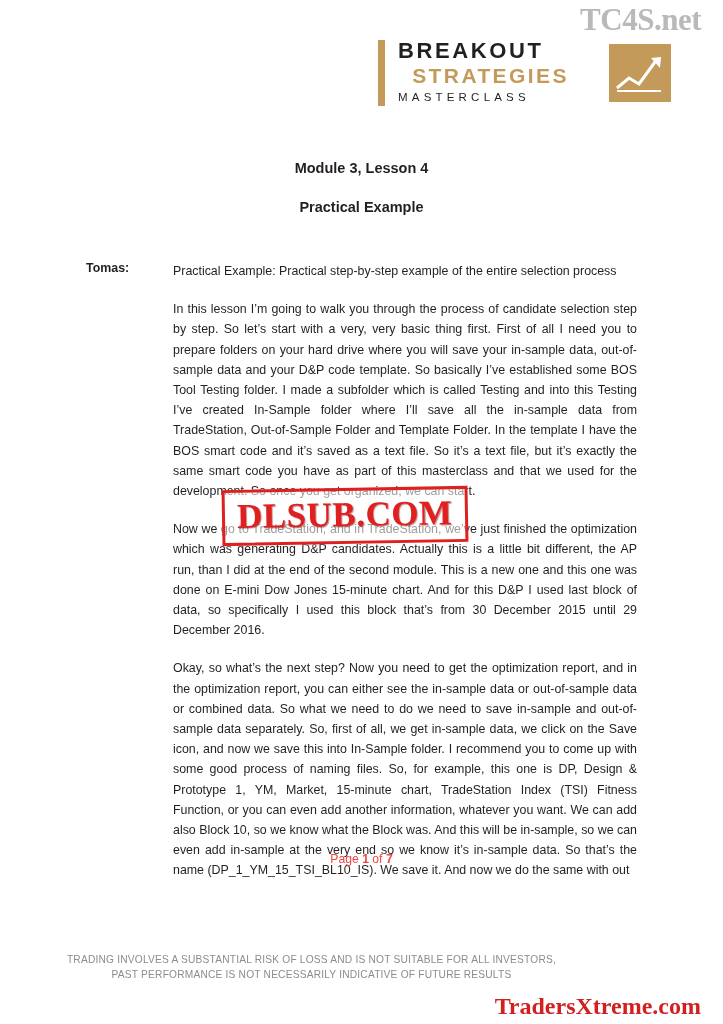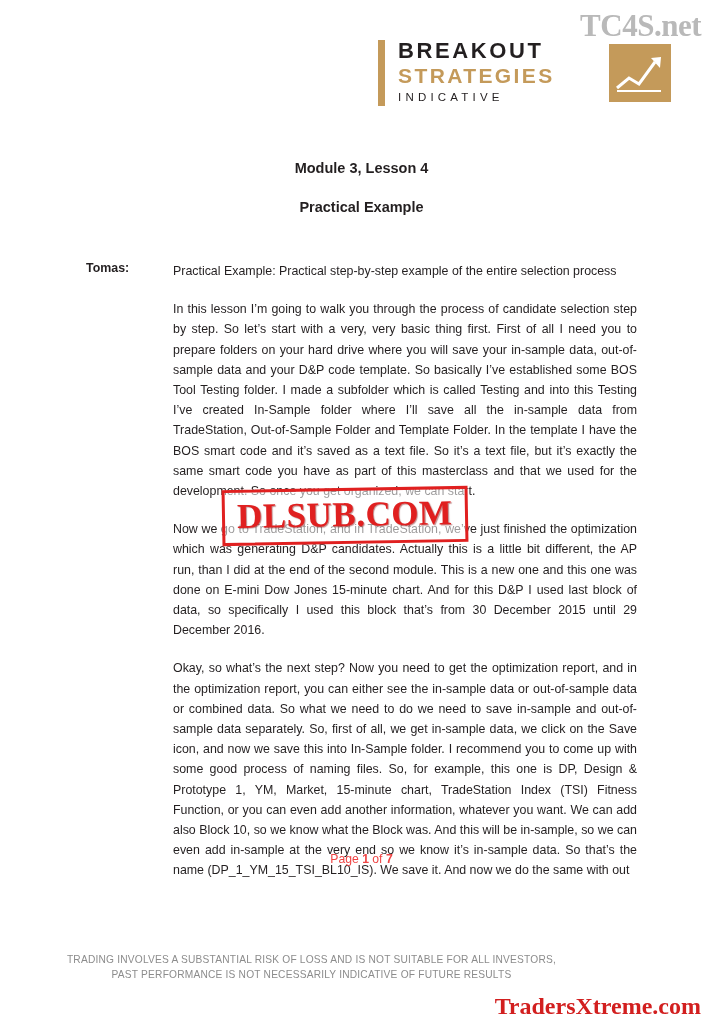--- a/index.html
+++ b/index.html
@@ -19,21 +19,21 @@
   .page {
     position: relative;
     width: 723px;
     height: 1024px;
     box-sizing: border-box;
   }
 
   
   .wm-top {
     position: absolute;
-    top: 8px;
+    top: 2px;
     right: 22px;
     font-family: "Liberation Serif", serif;
     font-size: 31px;
     font-weight: bold;
     color: #b9b9b9;
     letter-spacing: -0.5px;
     text-shadow: 1px 1px 0 #ffffff;
     z-index: 5;
   }
 
@@ -66,20 +66,21 @@
     letter-spacing: 2.6px;
     color: #231f20;
     line-height: 26px;
   }
   .logo-line2 {
     font-size: 21px;
     font-weight: bold;
     letter-spacing: 2.4px;
     color: #c49a5a;
     line-height: 24px;
+    text-align: center;
   }
   .logo-line3 {
     font-size: 11.5px;
     letter-spacing: 4.2px;
     color: #231f20;
     line-height: 18px;
   }
   .logo-mark {
     position: absolute;
     right: 0;
@@ -210,21 +211,21 @@
 
 <div class="page">
 
   <div class="wm-top">TC4S.net</div>
 
   <div class="logo-wrap">
     <div class="logo-bar"></div>
     <div class="logo-text">
       <div class="logo-line1">BREAKOUT</div>
       <div class="logo-line2">STRATEGIES</div>
-      <div class="logo-line3">INDICATIVE</div>
+      <div class="logo-line3">MASTERCLASS</div>
     </div>
     <div class="logo-mark">
       <svg width="62" height="58" viewBox="0 0 62 58" aria-hidden="true">
         <polyline points="8,44 20,34 30,40 46,18" fill="none" stroke="#ffffff" stroke-width="3"></polyline>
         <polygon points="42,14 52,13 51,24" fill="#ffffff"></polygon>
         <rect x="8" y="46" width="44" height="2" fill="#ffffff"></rect>
       </svg>
     </div>
   </div>
 

